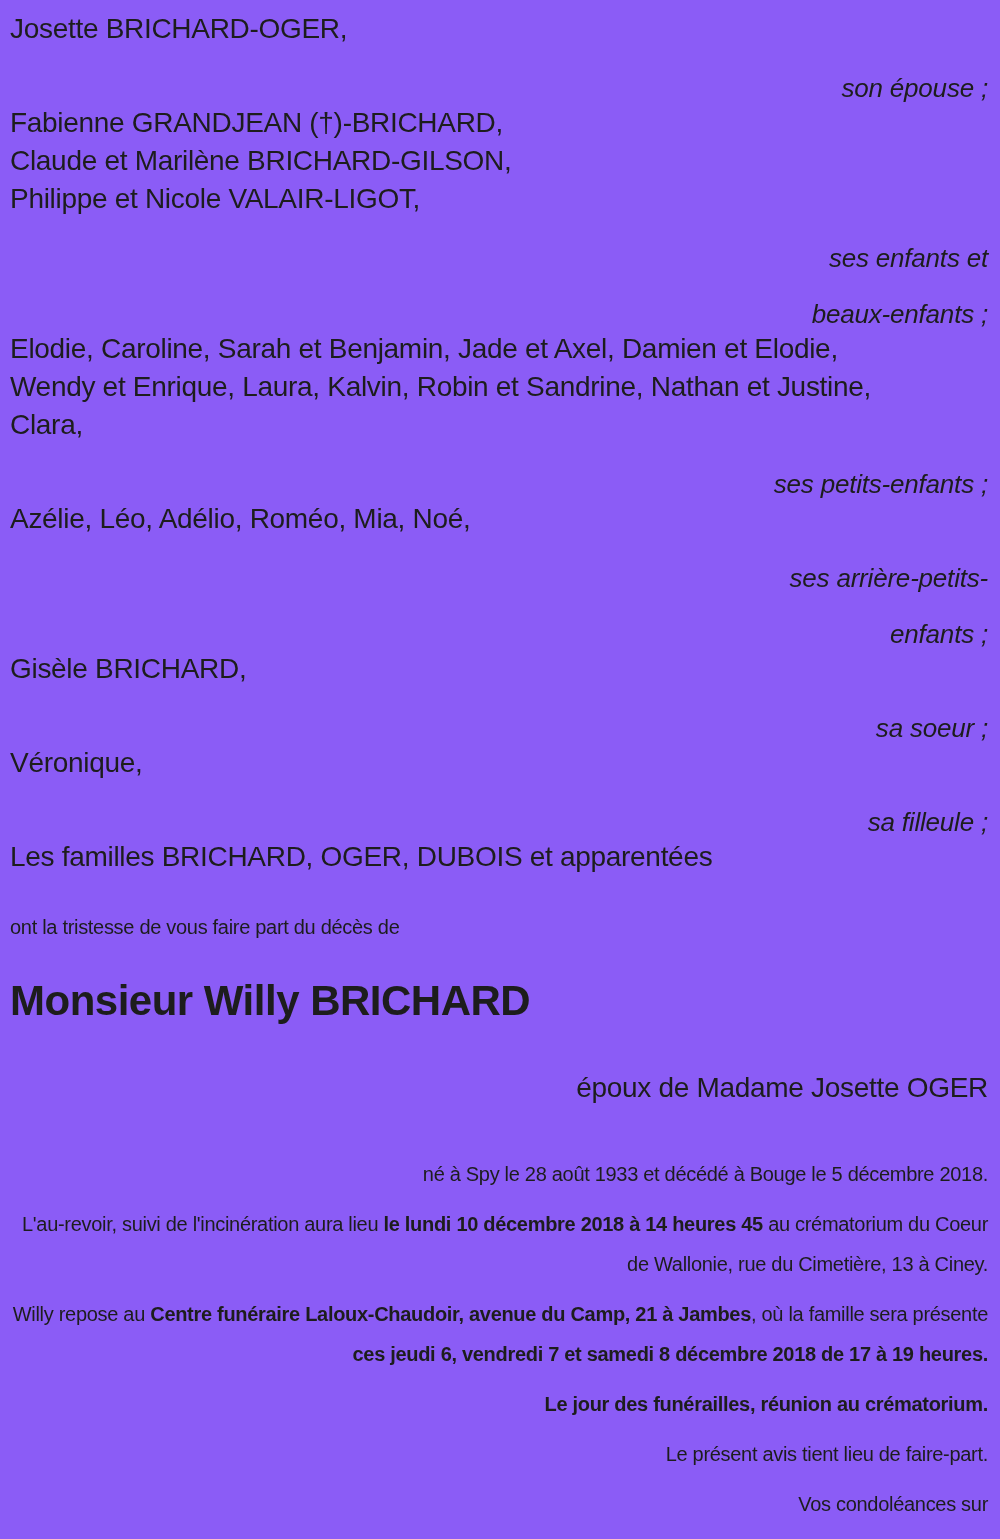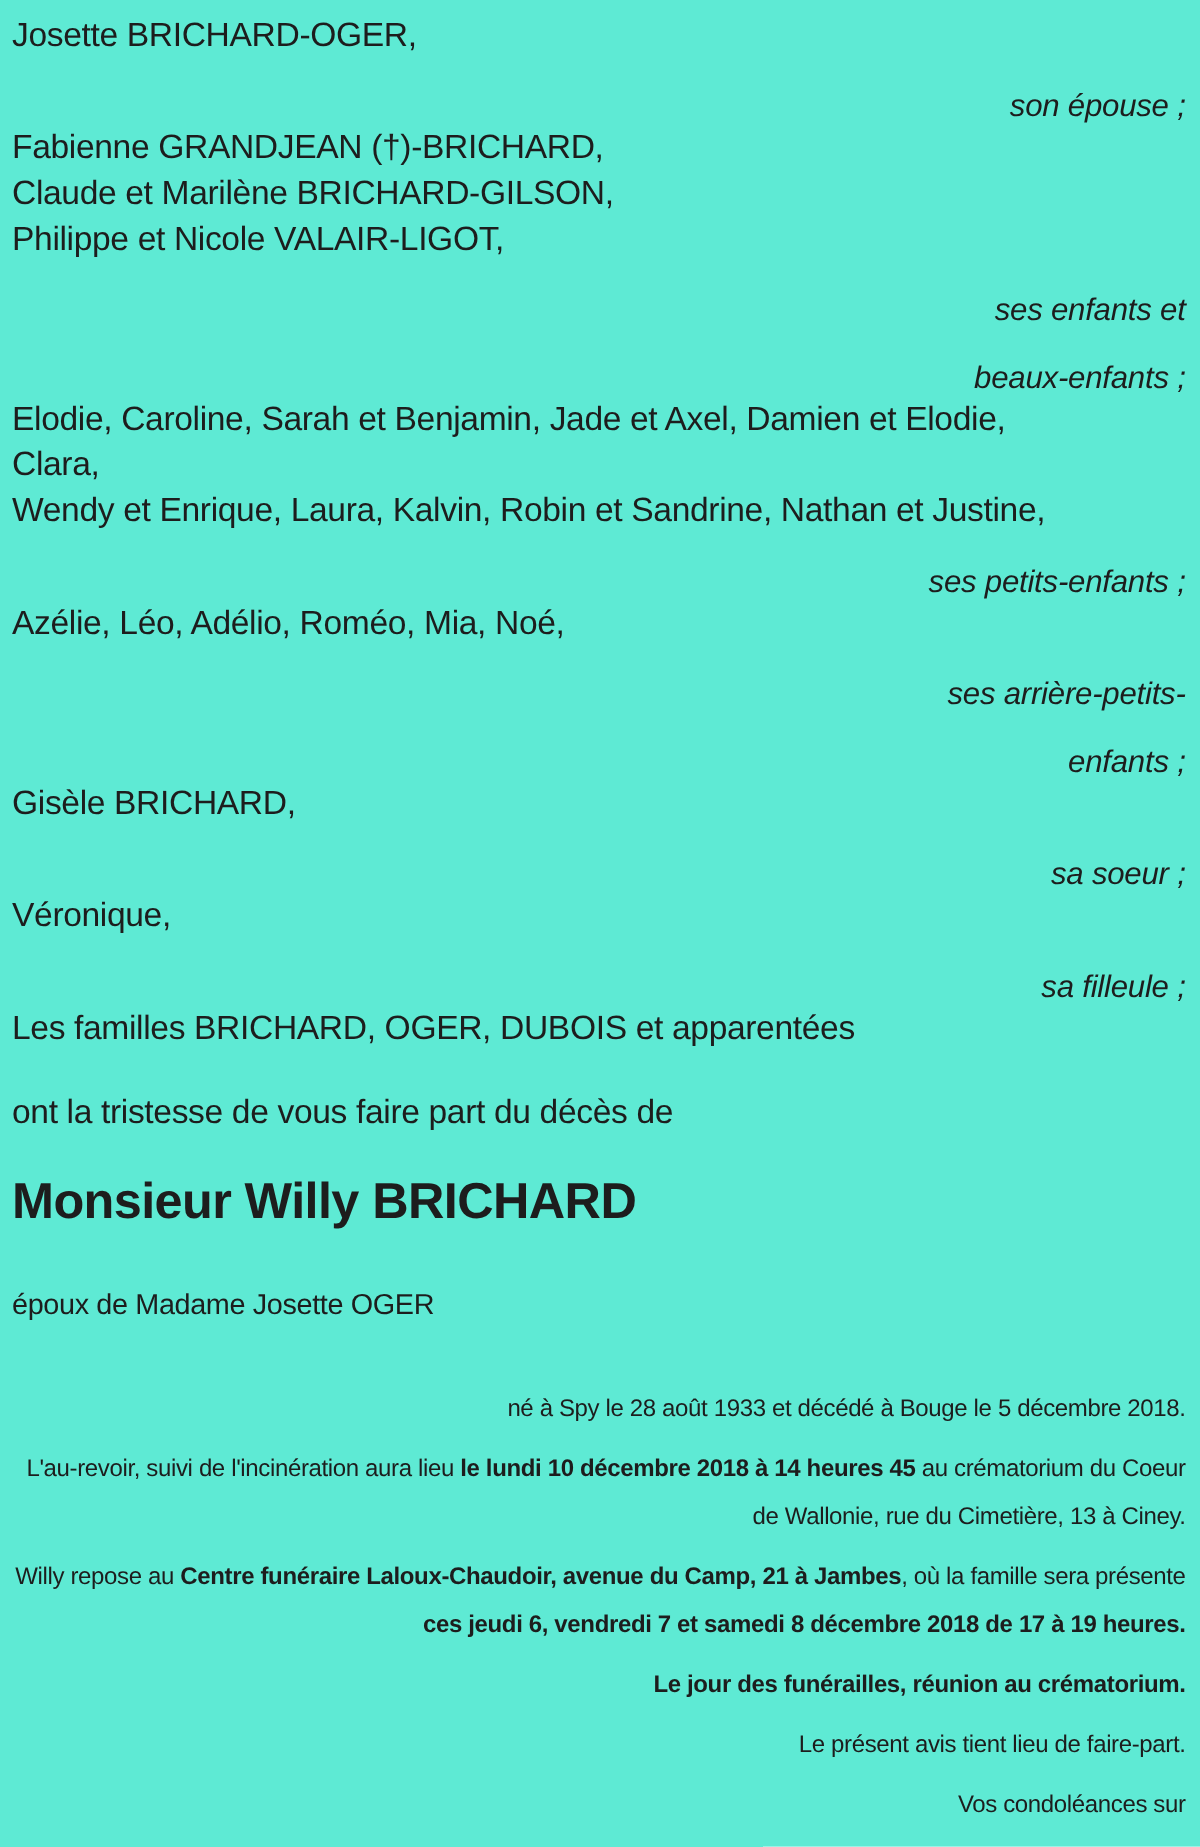--- a/index.html
+++ b/index.html
@@ -6,21 +6,21 @@
     margin: 0;
     padding: 0;
     background: #ffffff;
   }
   .page {
     position: relative;
     width: 1000px;
     height: 1539px;
     box-sizing: border-box;
     padding: 10px 12px 0 10px;
-    background: #5eead4;
+    background: #8b5cf6;
     color: #1d1d1d;
     font-family: "Liberation Sans", "DejaVu Sans", sans-serif;
     overflow: hidden;
   }
   .name-line {
     font-size: 28px;
     line-height: 38px;
     letter-spacing: -0.3px;
     white-space: nowrap;
     text-align: left;
@@ -29,36 +29,37 @@
     font-size: 26px;
     line-height: 32px;
     font-style: italic;
     letter-spacing: -0.2px;
     text-align: right;
     white-space: nowrap;
     margin-top: 24px;
   }
   .announcement {
     margin: 32px 0 0 0;
-    font-size: 28px;
+    font-size: 20px;
     line-height: 38px;
     letter-spacing: -0.3px;
   }
   .deceased {
     margin: 30px 0 0 0;
     font-size: 42px;
     line-height: 50px;
     font-weight: 700;
     letter-spacing: -0.5px;
   }
   .spouse {
     margin: 42px 0 0 0;
-    font-size: 24px;
+    font-size: 28px;
     line-height: 40px;
     letter-spacing: -0.3px;
+    text-align: right;
   }
   .para {
     margin: 10px 0 0 0;
     font-size: 20px;
     line-height: 40px;
     letter-spacing: -0.3px;
     text-align: right;
   }
   .para.first {
     margin-top: 46px;
@@ -76,22 +77,22 @@
     <div class="name-line">Josette BRICHARD-OGER,</div>
     <div class="relation-line">son épouse ;</div>
 
     <div class="name-line">Fabienne GRANDJEAN (†)-BRICHARD,</div>
     <div class="name-line">Claude et Marilène BRICHARD-GILSON,</div>
     <div class="name-line">Philippe et Nicole VALAIR-LIGOT,</div>
     <div class="relation-line">ses enfants et</div>
     <div class="relation-line">beaux-enfants ;</div>
 
     <div class="name-line">Elodie, Caroline, Sarah et Benjamin, Jade et Axel, Damien et Elodie,</div>
+    <div class="name-line">Wendy et Enrique, Laura, Kalvin, Robin et Sandrine, Nathan et Justine,</div>
     <div class="name-line">Clara,</div>
-    <div class="name-line">Wendy et Enrique, Laura, Kalvin, Robin et Sandrine, Nathan et Justine,</div>
     <div class="relation-line">ses petits-enfants ;</div>
 
     <div class="name-line">Azélie, Léo, Adélio, Roméo, Mia, Noé,</div>
     <div class="relation-line">ses arrière-petits-</div>
     <div class="relation-line">enfants ;</div>
 
     <div class="name-line">Gisèle BRICHARD,</div>
     <div class="relation-line">sa soeur ;</div>
 
     <div class="name-line">Véronique,</div>

